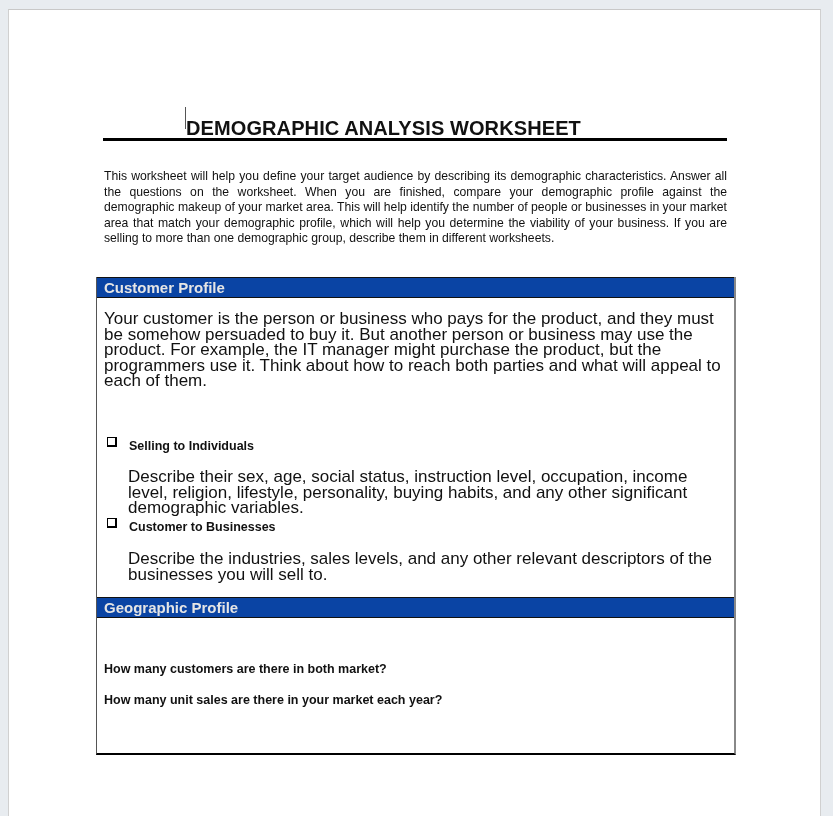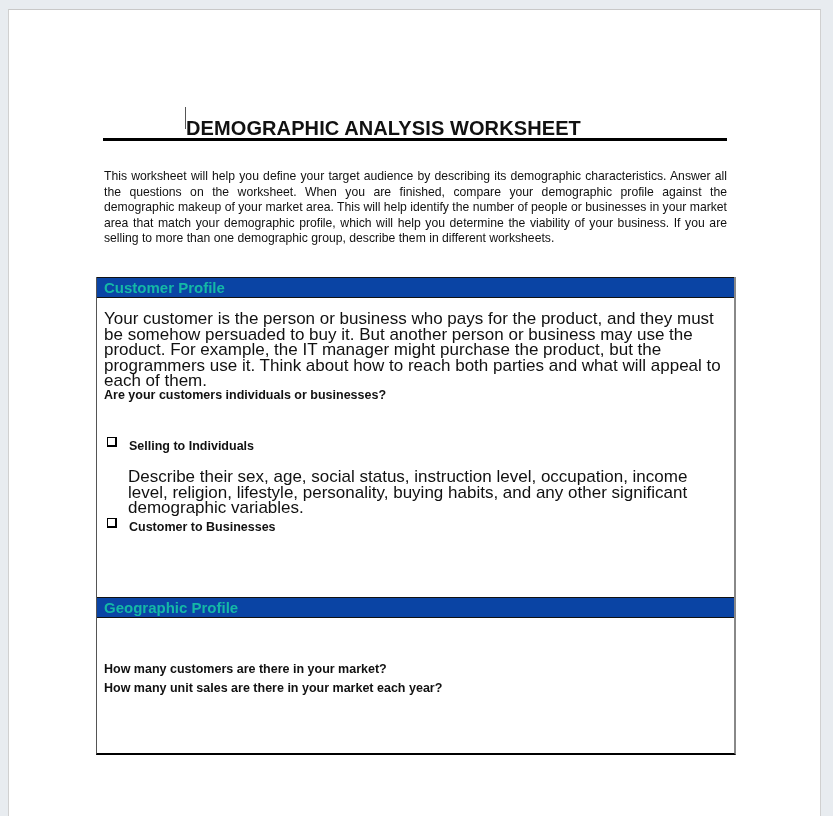--- a/index.html
+++ b/index.html
@@ -34,21 +34,21 @@
     font-size: 12.2px; line-height: 15.6px; text-align: justify;
   }
   .box {
     position: absolute; left: 96px; width: 637px;
     border-left: 1px solid #555; border-right: 2px solid #888;
     box-sizing: content-box;
   }
   .box.customer { top: 277px; height: 320px; }
   .box.geo { top: 597px; height: 156px; border-bottom: 2px solid #000; }
   .section-header {
-    background: #0a44a4; color: #14b8a6;
+    background: #0a44a4; color: #e5e5e5;
     font-weight: bold; font-size: 15px; line-height: 19px;
     padding: 0 0 0 7px; height: 19px;
     border-top: 1px solid #111; border-bottom: 1px solid #111;
   }
   .p {
     position: absolute; left: 7px; font-size: 17px; line-height: 15.6px;
   }
   .q { font-weight: bold; font-size: 12.5px; }
   .cb {
     position: absolute; width: 10px; height: 10px; border: 1px solid #000;
@@ -62,27 +62,27 @@
 
 <div class="cursor"></div>
 <div class="title">DEMOGRAPHIC ANALYSIS WORKSHEET</div>
 <div class="title-rule"></div>
 
 <div class="intro">This worksheet will help you define your target audience by describing its demographic characteristics. Answer all the questions on the worksheet. When you are finished, compare your demographic profile against the demographic makeup of your market area. This will help identify the number of people or businesses in your market area that match your demographic profile, which will help you determine the viability of your business. If you are selling to more than one demographic group, describe them in different worksheets.</div>
 
 <div class="box customer">
   <div class="section-header">Customer Profile</div>
   <div class="p" style="top:34px; width:620px;">Your customer is the person or business who pays for the product, and they must be somehow persuaded to buy it. But another person or business may use the product. For example, the IT manager might purchase the product, but the programmers use it. Think about how to reach both parties and what will appeal to each of them.</div>
-  <div class="p q" style="top:111px; width:620px;">Are your customers individuals or businesses?</div>
 
   <div class="cb" style="left:10px; top:160px;"></div>
   <div class="p q" style="left:32px; top:162px;">Selling to Individuals</div>
   <div class="p" style="left:31px; top:192px; width:600px;">Describe their sex, age, social status, instruction level, occupation, income level, religion, lifestyle, personality, buying habits, and any other significant demographic variables.</div>
 
   <div class="cb" style="left:10px; top:241px;"></div>
   <div class="p q" style="left:32px; top:243px;">Customer to Businesses</div>
+  <div class="p" style="left:31px; top:274px; width:604px;">Describe the industries, sales levels, and any other relevant descriptors of the businesses you will sell to.</div>
 </div>
 
 <div class="box geo">
   <div class="section-header">Geographic Profile</div>
-  <div class="p q" style="top:65px;">How many customers are there in your market?</div>
-  <div class="p q" style="top:84px;">How many unit sales are there in your market each year?</div>
+  <div class="p q" style="top:65px;">How many customers are there in both market?</div>
+  <div class="p q" style="top:96px;">How many unit sales are there in your market each year?</div>
 </div>
 
 </body></html>

